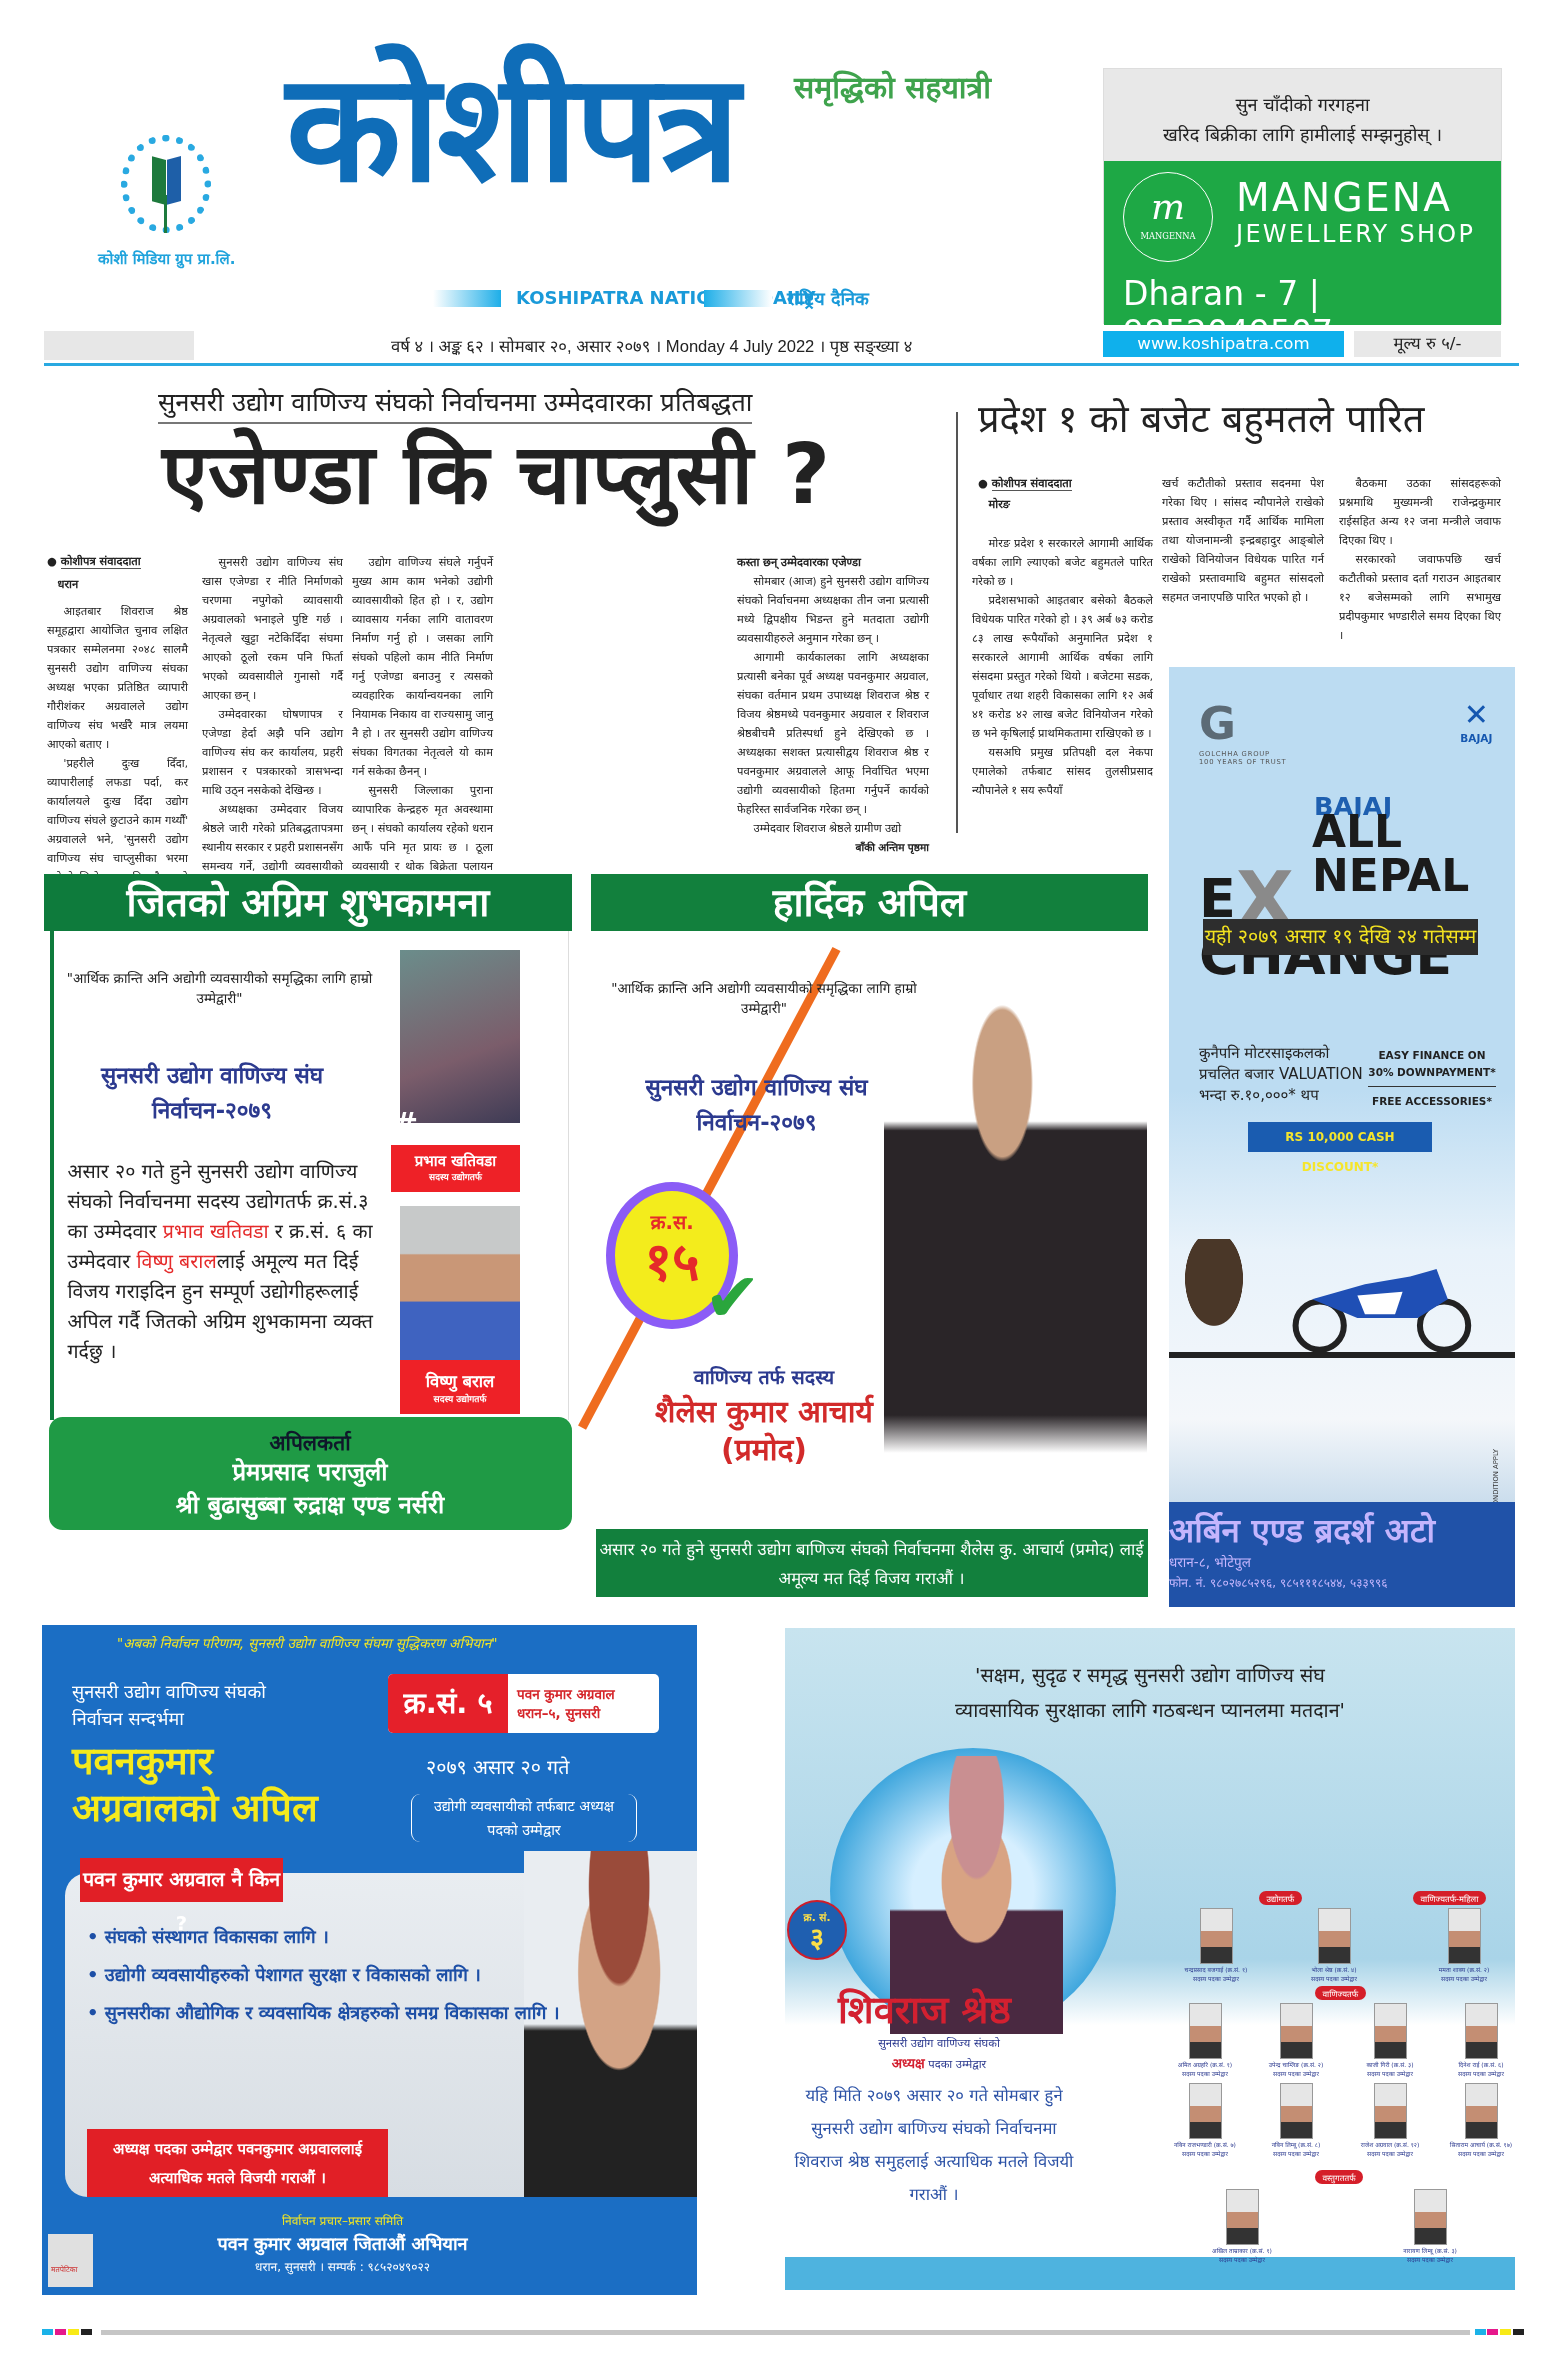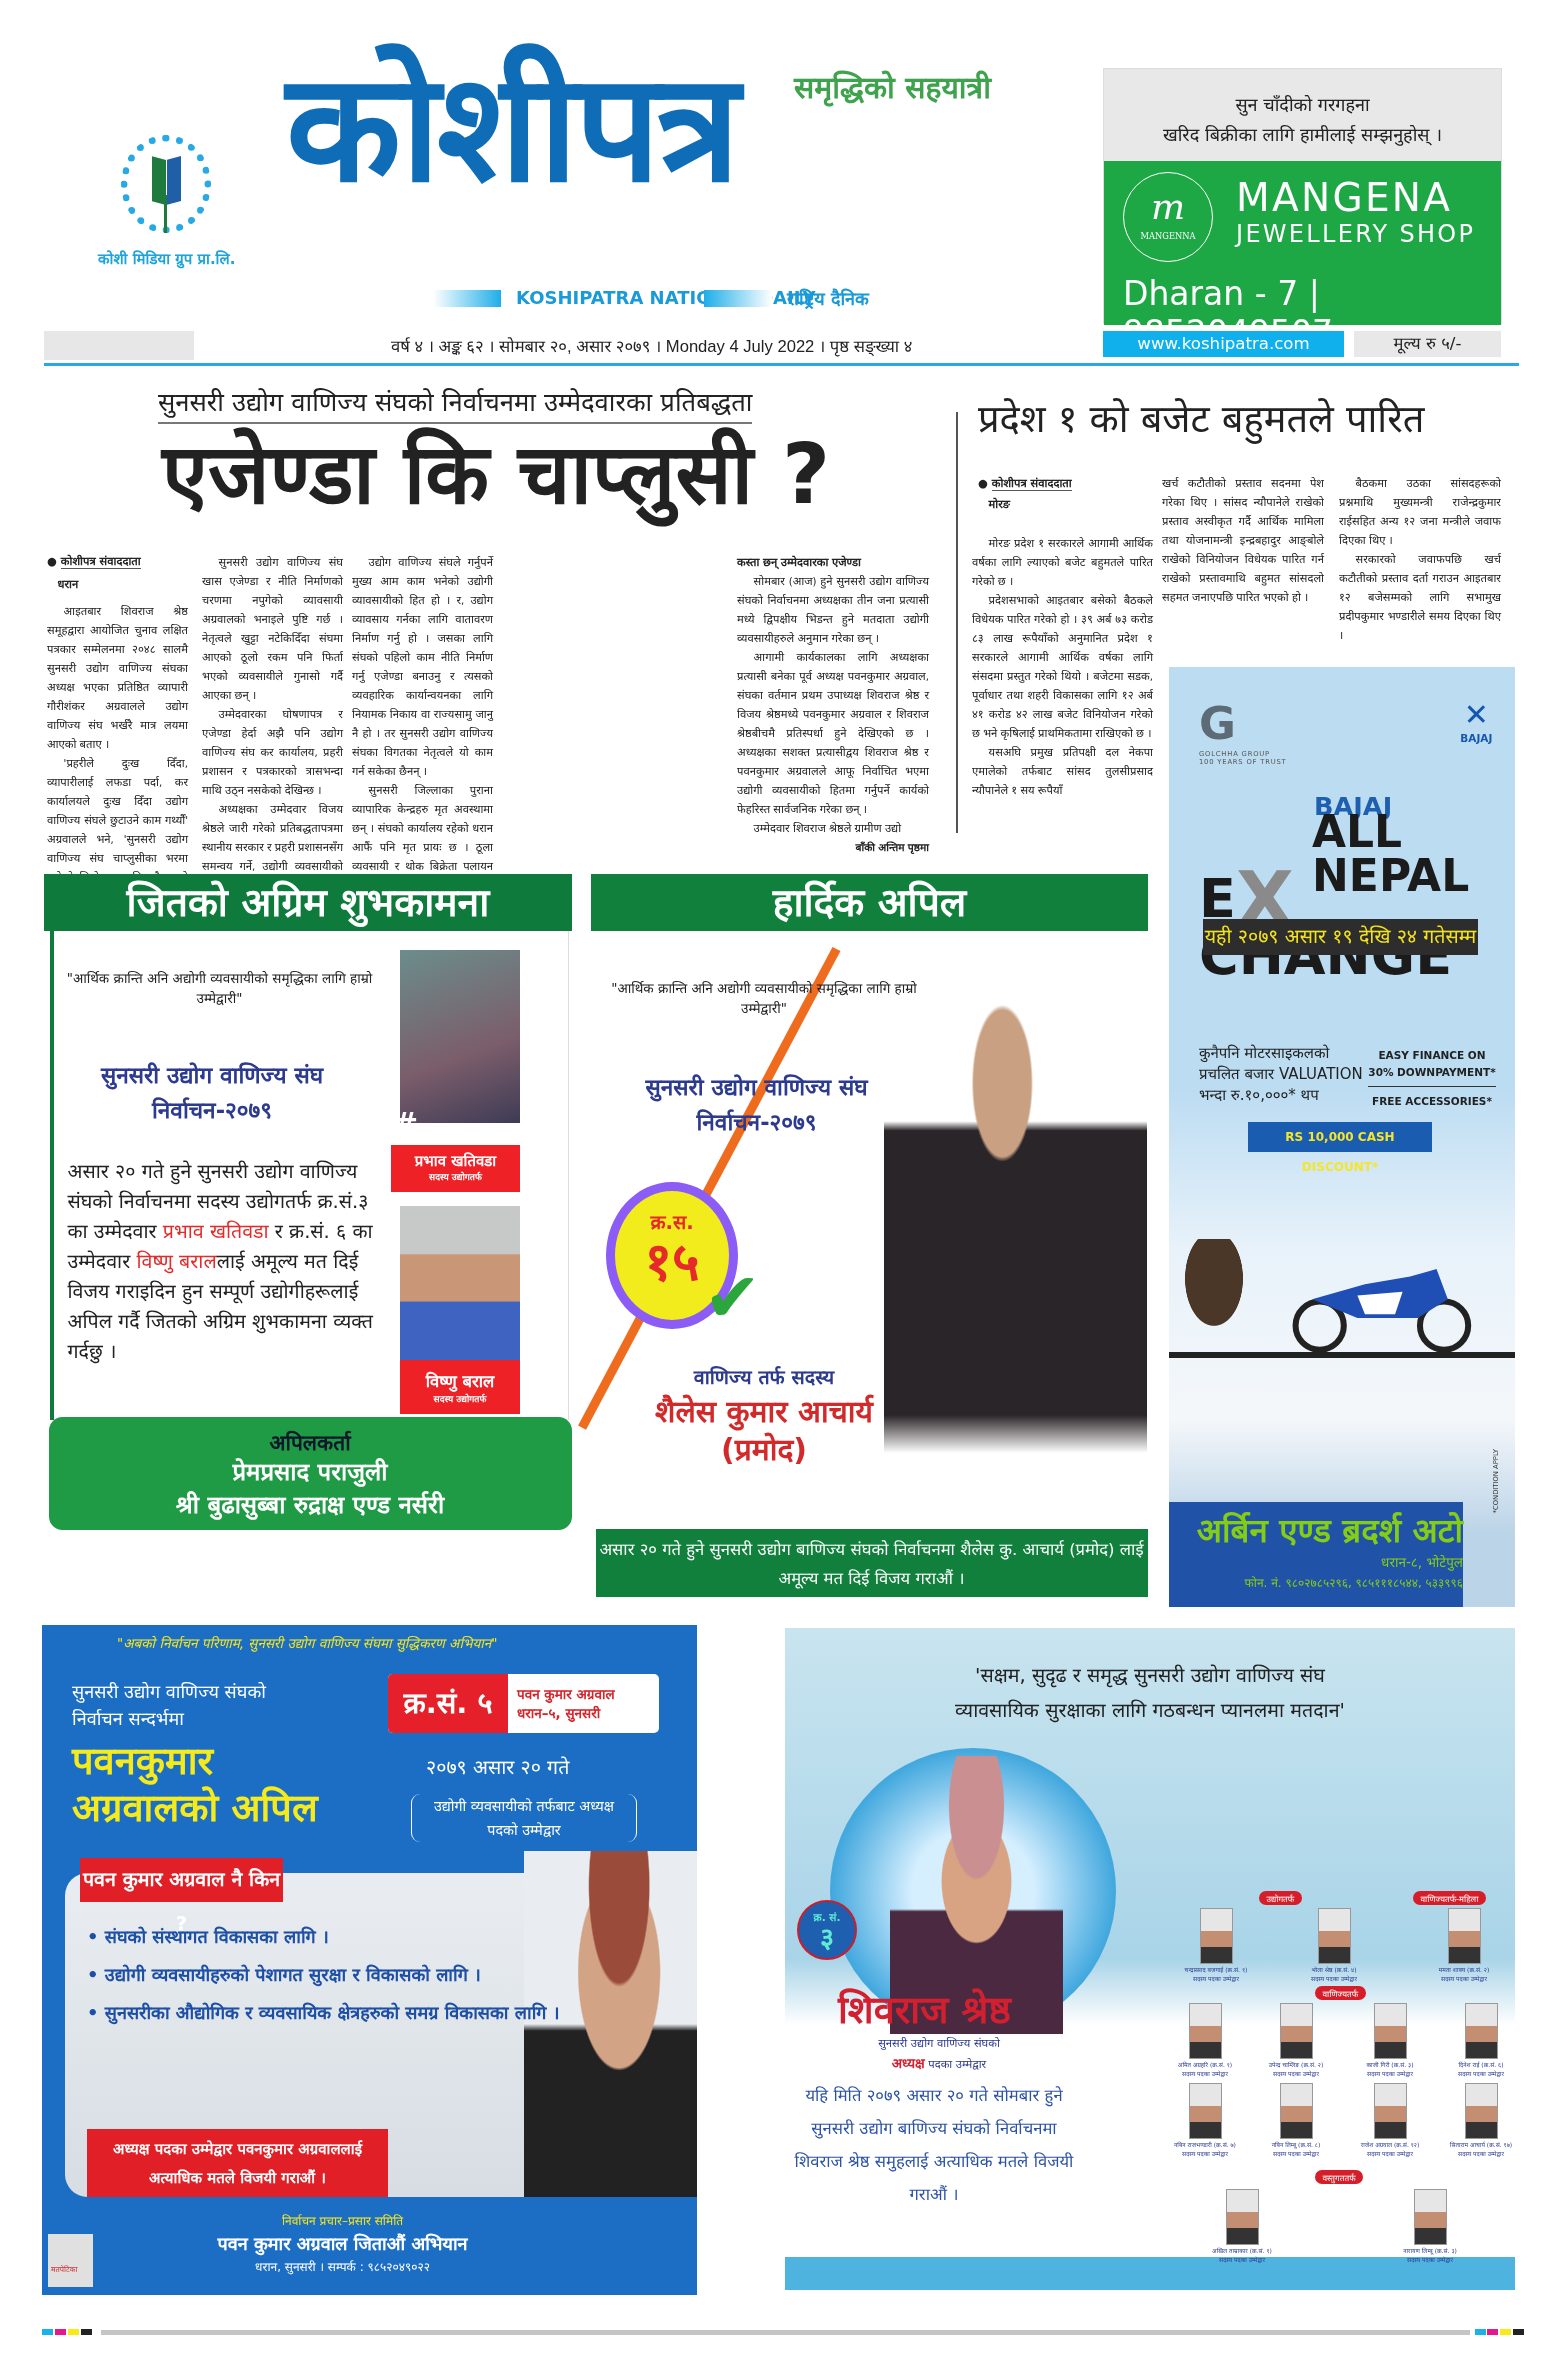--- a/index.html
+++ b/index.html
@@ -54,21 +54,21 @@
 .bajaj .change{position:absolute;left:30px;top:187px;font-size:54px;font-weight:bold;color:#1b1b1b;line-height:1}
 .bajaj .change b{color:#8a8a8a;font-size:75px;display:inline-block;transform:translateY(7.5px)}
 .bajaj .datebar{position:absolute;left:34px;top:252px;width:275px;height:36px;background:#2d2d2d;color:#f3e220;font-size:19.6px;text-align:center;line-height:36px}
 .bajaj .val{position:absolute;left:30px;top:376px;font-size:15px;line-height:21px;color:#222}
 .bajaj .fin{position:absolute;left:199px;top:380px;font-size:10.5px;font-weight:bold;line-height:16.6px;color:#222;text-align:center}
 .bajaj .cash{position:absolute;left:79px;top:455px;width:184px;height:30px;background:#1a5cb0;color:#f5e52c;font-size:12px;font-weight:bold;text-align:center;line-height:30px}
 .bajaj .tree{position:absolute;left:0;top:572px;width:90px;height:113px;background:radial-gradient(ellipse at 50% 35%,#4a3728 45%,transparent 46%)}
 .bajaj .bike{position:absolute;left:113px;top:587px;width:196px;height:98px}
 .bajaj .ground{position:absolute;left:0;top:685px;width:346px;height:6px;background:#222}
 .bajaj .cond{position:absolute;right:15px;top:782px;font-size:6.8px;writing-mode:vertical-rl;transform:rotate(180deg);color:#333}
-.bajaj .dealer{position:absolute;left:0;top:835px;width:294px;height:105px;background:#2052a8;color:#84cc16;text-align:right}
+.bajaj .dealer{position:absolute;left:0;top:835px;width:346px;height:105px;background:#2052a8;color:#c4b5fd;text-align:left}
 .bajaj .dealer .dn{font-size:33px;font-weight:bold;padding-top:4.5px}
 .bajaj .dealer .da{font-size:13.5px;margin-top:1.5px}
 .bajaj .dealer .dp{font-size:12px;margin-top:3px}
 
 .ad1{left:44px;top:874px;width:528px;height:722px}
 .ad1 .hdr{height:57px;background:#0e7b3c;color:#fff;font-size:39px;font-weight:bold;text-align:center;line-height:57px}
 .ad1 .body{position:absolute;left:6px;top:57px;width:519px;height:489px;border-left:4.5px solid #0e7b3c;border-right:1.5px solid #ddd;background:#fff}
 .quote{font-size:13.5px;text-align:center;line-height:19.6px;color:#222}
 .blue-t{color:#2c3a8f;font-weight:bold;text-align:center;font-size:22.6px;line-height:33px}
 .ad1 .txt{position:absolute;left:13.5px;top:226px;width:316px;font-size:19.6px;line-height:30px;color:#222}
@@ -101,21 +101,21 @@
 .ad3full .committee .c1{color:#f3e623;font-size:12px}
 .ad3full .committee .c2{font-size:18px;font-weight:bold;margin-top:1.5px}
 .ad3full .committee .c3{font-size:12px;margin-top:3px}
 .ad3full .box{position:absolute;left:6px;top:609px;width:45px;height:53px;background:#e0e0e0}
 .ad3full .box span{position:absolute;left:3px;top:30px;font-size:7.5px;color:#c33}
 
 .ad4{left:785px;top:1628px;width:730px;height:662px;background:linear-gradient(180deg,#c8e4ef 0,#a9d4e8 50%,#fff 60%,#fff 95%,#4eb3df 95%);overflow:hidden}
 .ad4 .slogan{position:absolute;left:0;width:100%;top:30px;text-align:center;font-size:19.6px;color:#222;line-height:35px}
 .ad4 .bigc{position:absolute;left:45px;top:120px;width:286px;height:286px;background:radial-gradient(circle,#d6efff 30%,#42a8de 70%);border-radius:50%}
 .ad4 .face{position:absolute;left:105px;top:128px;width:173px;height:278px;background:radial-gradient(ellipse at 50% 18%,#c98f91 22%,transparent 23%),radial-gradient(ellipse at 50% 45%,#d8a383 28%,transparent 29%),linear-gradient(#0000 55%,#4a2941 56%)}
-.ad4 .num{position:absolute;left:12px;top:272px;width:60px;height:60px;border-radius:50%;background:#1f5fb0;border:2.3px solid #ce1d2a;color:#5eead4;text-align:center;font-weight:bold}
+.ad4 .num{position:absolute;left:2px;top:272px;width:60px;height:60px;border-radius:50%;background:#1f5fb0;border:2.3px solid #ce1d2a;color:#fde047;text-align:center;font-weight:bold}
 .ad4 .num .s{font-size:10.5px;margin-top:7.5px}
 .ad4 .num .n{font-size:27px;line-height:1}
 .ad4 .cname{position:absolute;left:53px;top:354px;font-size:38px;font-weight:bold;color:#d32030}
 .ad4 .csub{position:absolute;left:60px;top:406px;width:188px;text-align:center;font-size:11.3px;color:#2c3a8f;line-height:19.6px}
 .ad4 .csub b{color:#d32030;font-size:13.5px}
 .ad4 .vote{position:absolute;left:6px;top:451px;width:286px;text-align:center;font-size:16.6px;color:#2c52a6;font-weight:normal;line-height:33px}
 .ad4 .tag{position:absolute;background:#d51e29;color:#fff;font-size:8.3px;border-radius:7.5px;padding:1.5px 7.5px}
 .ad4 .mem{position:absolute;width:64px;text-align:center}
 .ad4 .mem .ph{width:33px;height:56px;margin:0 auto;background:linear-gradient(#e6e6e6 40%,#c48e73 41%,#c48e73 70%,#333 71%);border:0.8px solid #999}
 .ad4 .mem .nm{font-size:6px;color:#2c3a8f;line-height:8.3px;margin-top:1.5px;white-space:nowrap}

